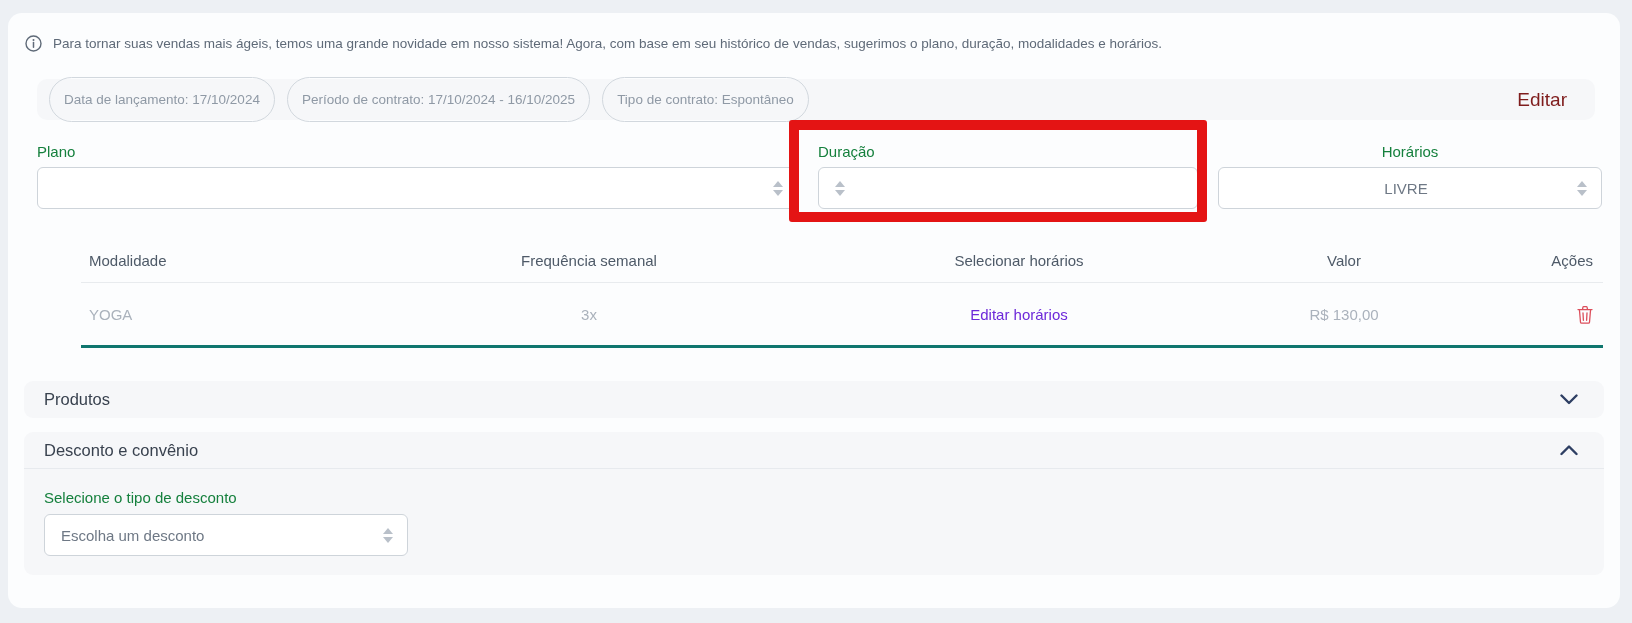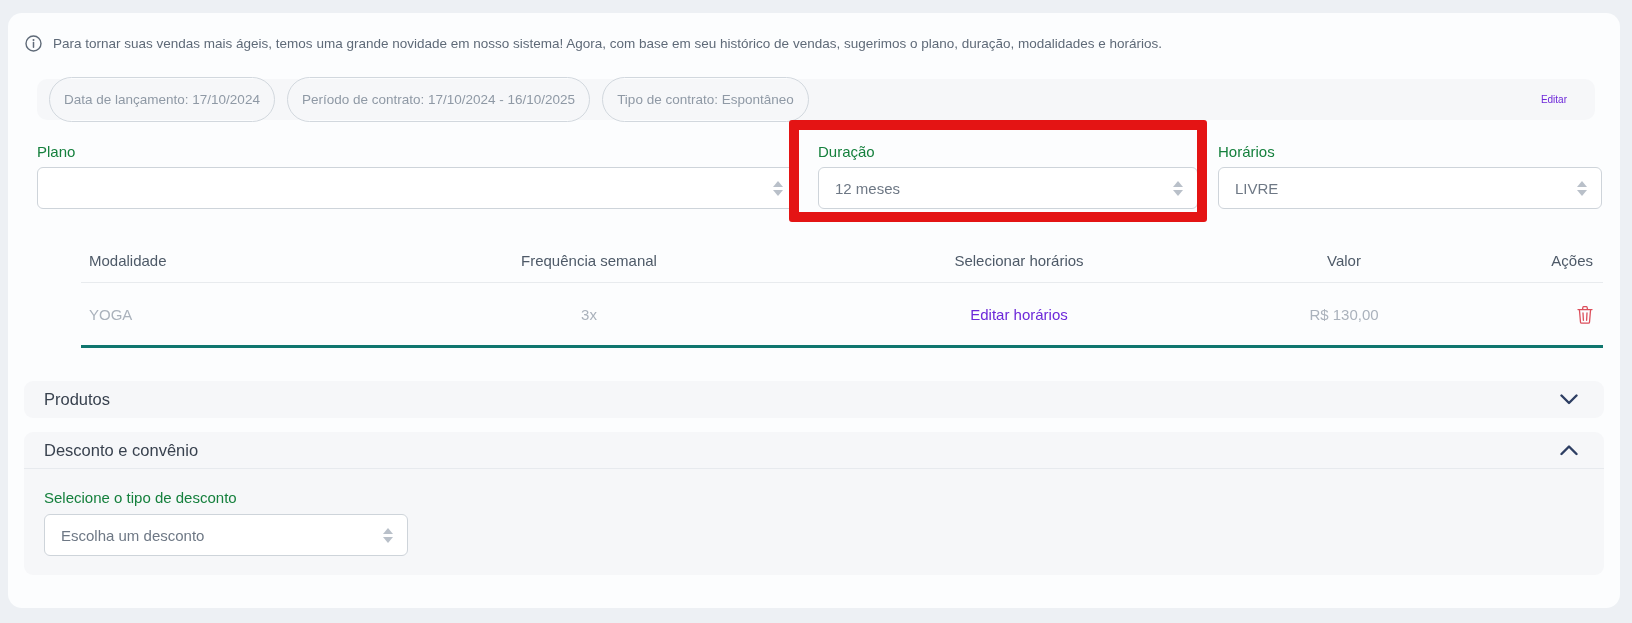--- a/index.html
+++ b/index.html
@@ -27,30 +27,30 @@
     position:absolute; left:29px; top:66px; width:1558px; height:41px;
     background:#f6f7f9; border-radius:10px;
     display:flex; align-items:center; padding:0 28px 0 12px;
   }
   .chip {
     border:1px solid #d2d8de; border-radius:999px;
     padding:14px 14px; margin-right:12px;
     font-size:13.5px; color:#8f99a5; white-space:nowrap; background:transparent;
   }
   .edit-link {
-    margin-left:auto; font-size:10px; color:#6d28d9; cursor:pointer; white-space:nowrap;
+    margin-left:auto; font-size:19px; color:#7f1d1d; cursor:pointer; white-space:nowrap;
   }
   
   .form-row {
     position:absolute; left:29px; top:130px; width:1565px;
     display:flex; gap:20px;
   }
   .form-col-plano    { width:761px; }
   .form-col-duracao  { width:380px; }
-  .form-col-horarios { width:384px; }
+  .form-col-horarios { width:384px;text-align:center; }
   .field-label {
     font-size:15px; color:#15803d; margin-bottom:7px; display:block;
   }
   .select {
     height:42px; background:#fff; border:1px solid #ced4da; border-radius:6px;
     display:flex; align-items:center; padding:0 14px 0 16px;
     font-size:15px; color:#6e7885; cursor:pointer;
   }
   .select .value { flex:1 1 auto; white-space:nowrap; overflow:hidden; }
   .arrows { display:flex; flex-direction:column; gap:3px; align-items:center; }
@@ -124,21 +124,20 @@
         <span class="value"></span>
         <span class="arrows">
             <span class="arrow-up"></span>
             <span class="arrow-down"></span>
           </span>
       </div>
     </div>
     <div class="form-col-duracao">
       <span class="field-label">Duração</span>
       <div class="select">
-        <span class="value">12 meses</span>
         <span class="arrows">
             <span class="arrow-up"></span>
             <span class="arrow-down"></span>
           </span>
       </div>
     </div>
     <div class="form-col-horarios">
       <span class="field-label">Horários</span>
       <div class="select">
         <span class="value">LIVRE</span>

